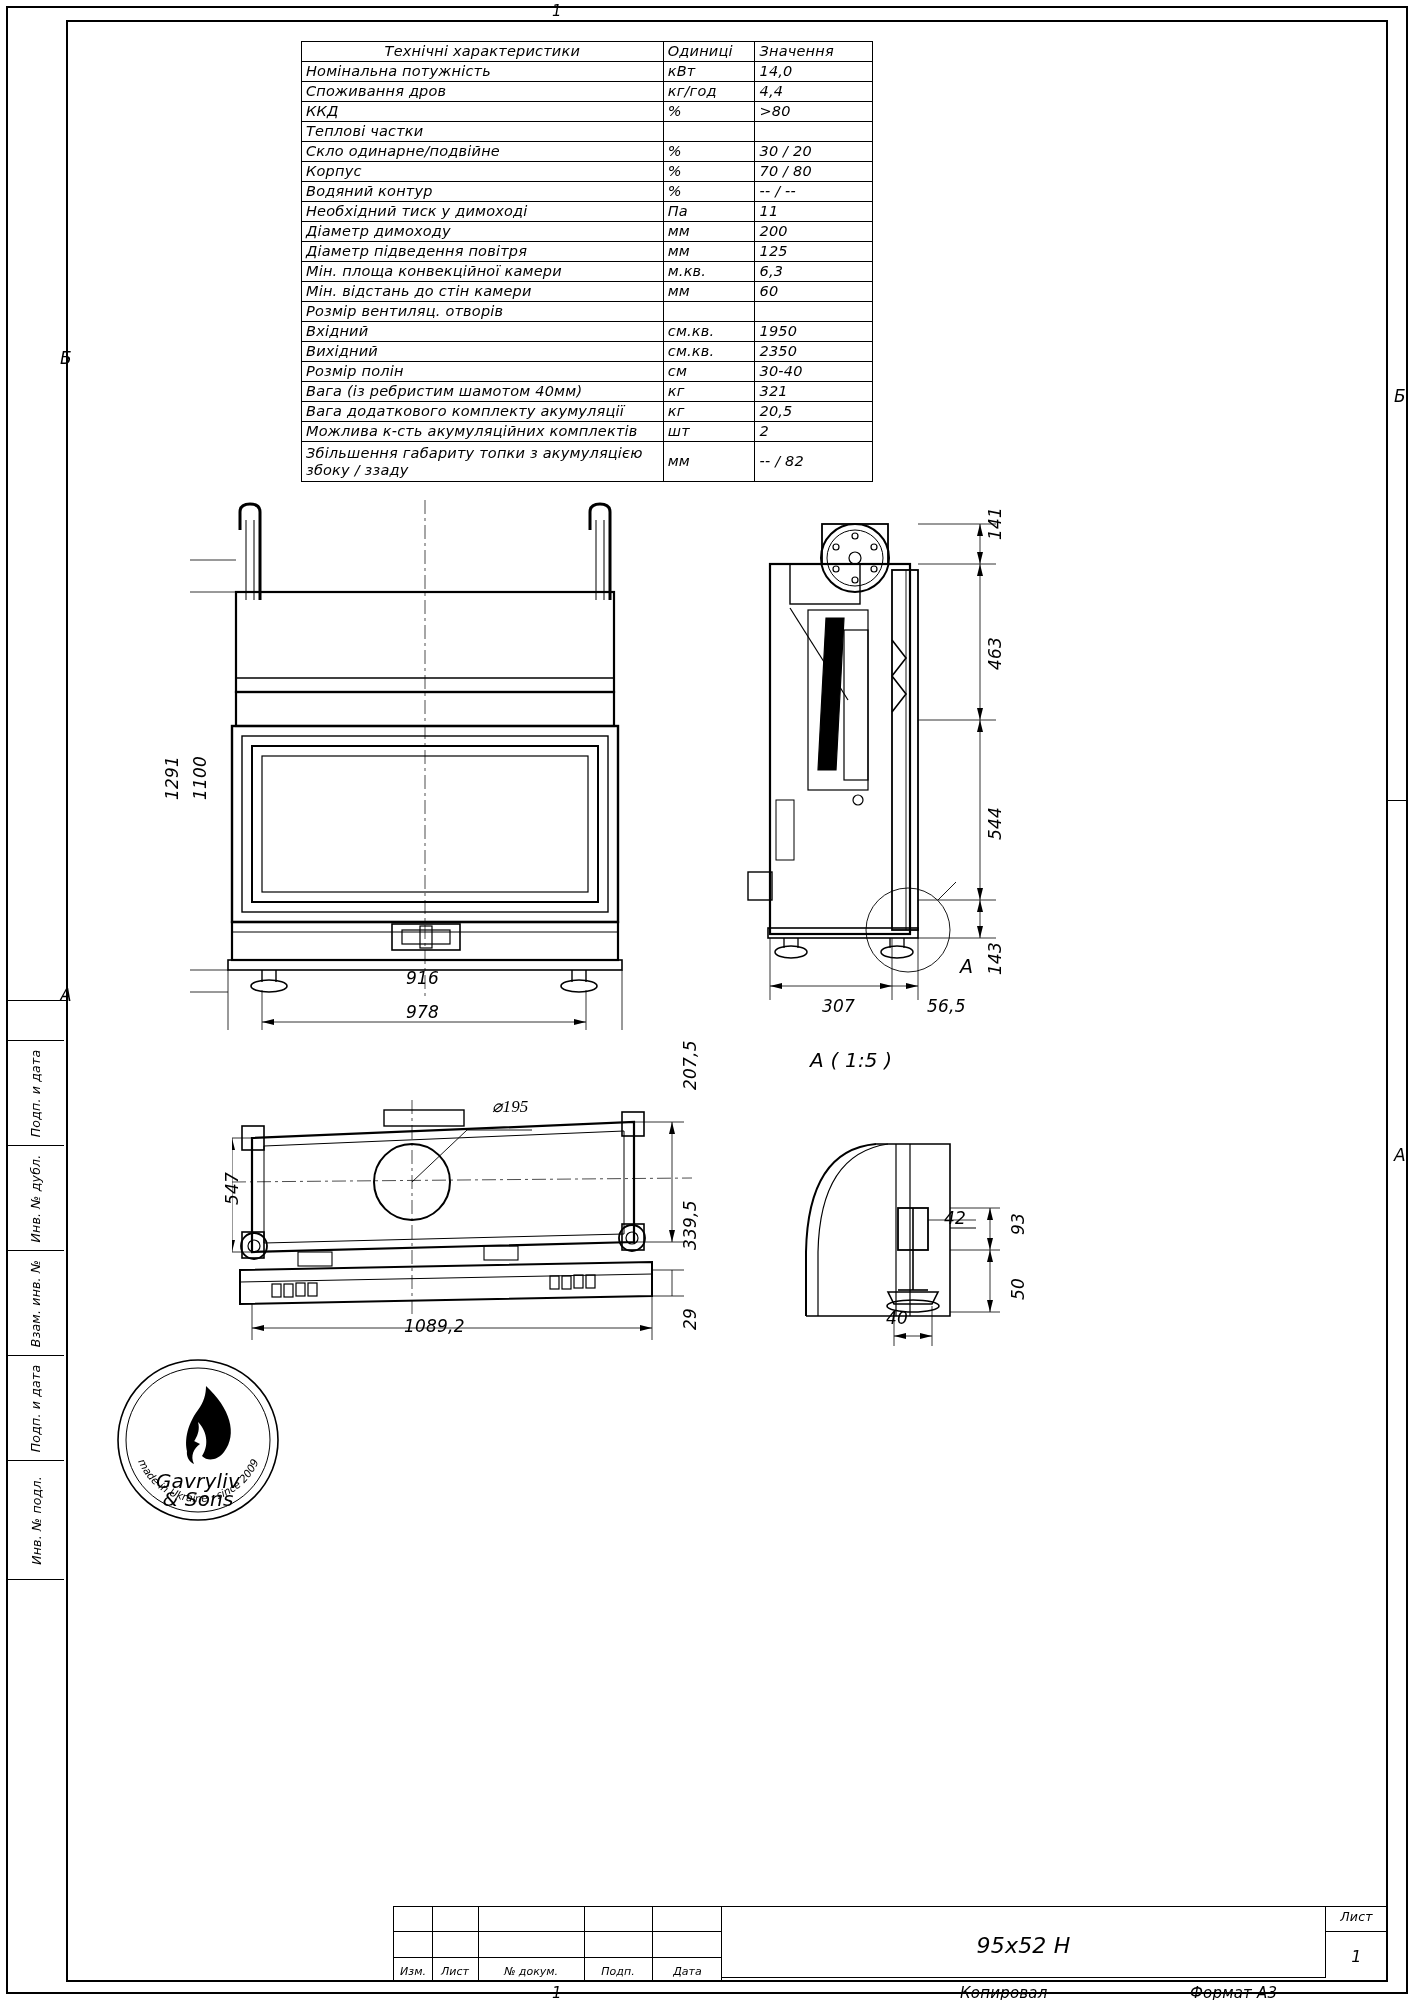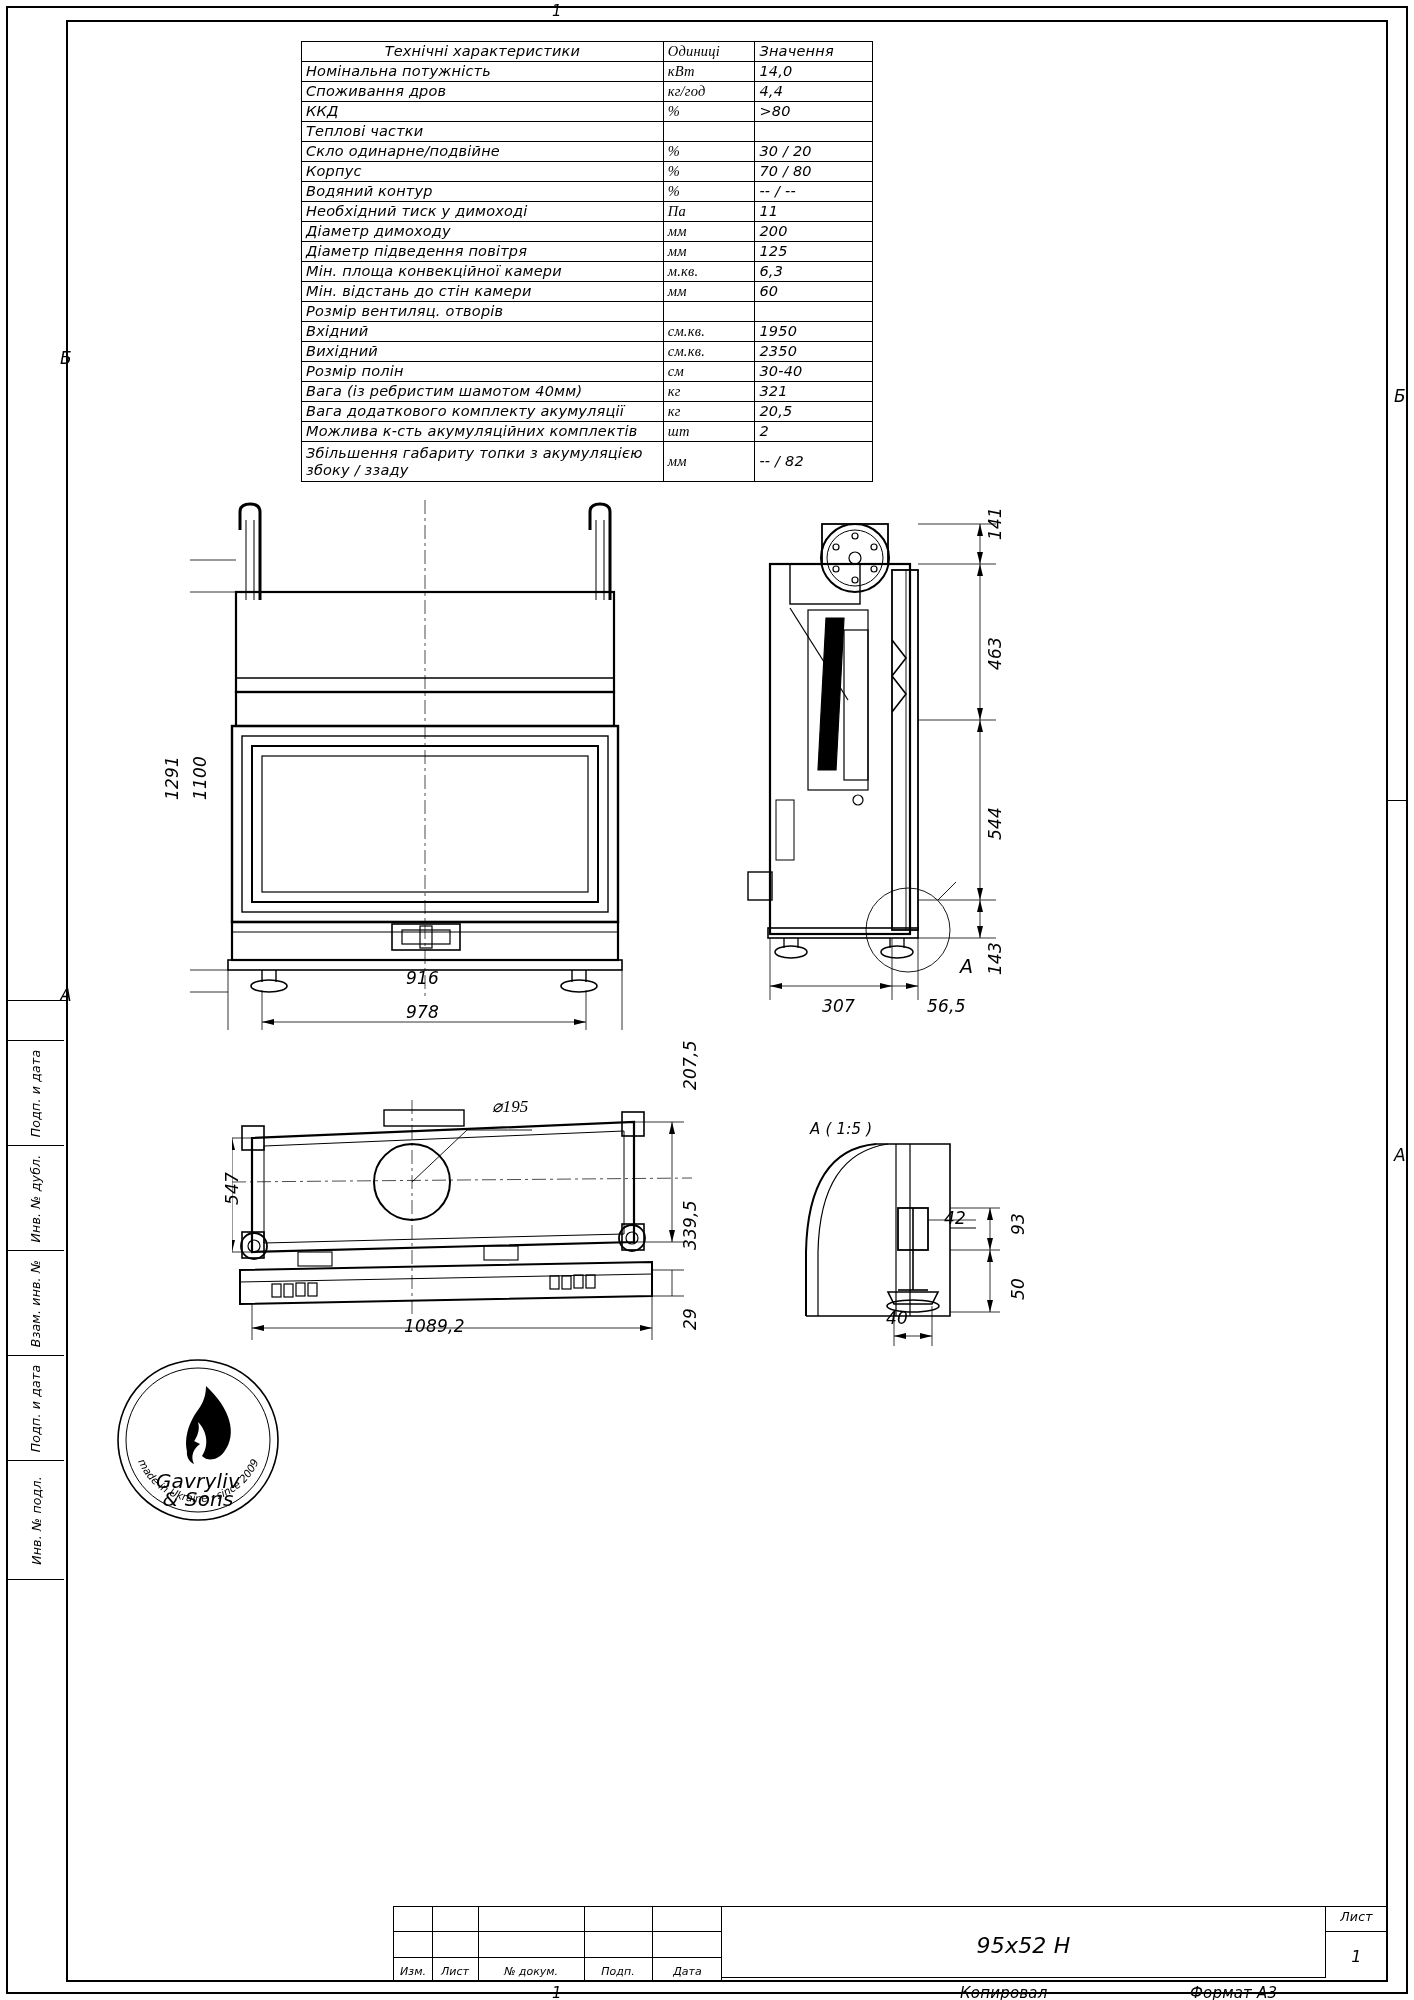--- a/index.html
+++ b/index.html
@@ -19,21 +19,21 @@
   .cad { font-family:"DejaVu Sans", sans-serif; font-style:italic; font-weight:400; letter-spacing:.2px; }
 
   
   .spec-table { position:absolute; left:301px; top:41px; width:572px; border-collapse:collapse; }
   .spec-table td, .spec-table th {
     border:1px solid #000; padding:1px 4px; height:20px;
     font-size:14.5px; font-style:italic; font-weight:400; text-align:left;
     line-height:1.05; vertical-align:middle; white-space:nowrap;
   }
   .spec-table .c-name { width:362px; }
-  .spec-table .c-unit { width:92px;font-family:Liberation Serif, serif; }
+  .spec-table .c-unit { width:92px; }
   .spec-table .c-val  { width:118px; }
   .spec-table thead td { text-align:center; }
   .spec-table thead td.c-unit, .spec-table thead td.c-val { text-align:left; }
   .spec-table td.tall { height:40px; white-space:normal; line-height:1.12; }
 
   
   .dim { position:absolute; font-size:17px; font-style:italic; white-space:nowrap; }
   .dim.v { transform-origin:0 0; }
 
   
@@ -443,21 +443,21 @@
         <polygon points="420,228 408,225 408,231"></polygon>
     </g>
   </svg>
   <div class="dim cad" style="left:492px;top:1096px;font-family:Liberation Serif, serif;">⌀195</div>
   <div class="dim cad v" style="left:680px;top:1090px;transform:rotate(-90deg);">207,5</div>
   <div class="dim cad v" style="left:222px;top:1205px;transform:rotate(-90deg);">547</div>
   <div class="dim cad v" style="left:680px;top:1250px;transform:rotate(-90deg);">339,5</div>
   <div class="dim cad v" style="left:680px;top:1330px;transform:rotate(-90deg);">29</div>
   <div class="dim cad" style="left:404px;top:1316px;">1089,2</div>
 
-  <div class="cad" style="position:absolute;left:810px;top:1120px;font-size:15px;">A ( 1:5 )</div>
+  <div class="cad" style="position:absolute;left:810px;top:1048px;font-size:20px;">A ( 1:5 )</div>
   <svg width="300" height="230" style="position:absolute;left:800px;top:1140px;">
     <g class="st" stroke-width="1.6">
       <path d="M76 4 Q8 10 6 112 L6 176" stroke-width="2"></path>
       <path d="M88 4 Q20 14 18 112 L18 176" stroke-width="1.2"></path>
       <path d="M76 4 L150 4 L150 176 L6 176" stroke-width="1.6"></path>
       <line x1="96" y1="4" x2="96" y2="176" stroke-width="1.2"></line>
       <line x1="110" y1="4" x2="110" y2="176" stroke-width="1.2"></line>
 
       <rect x="98" y="68" width="30" height="42" stroke-width="1.8"></rect>
       <line x1="113" y1="68" x2="113" y2="150" stroke-width="1.6"></line>

